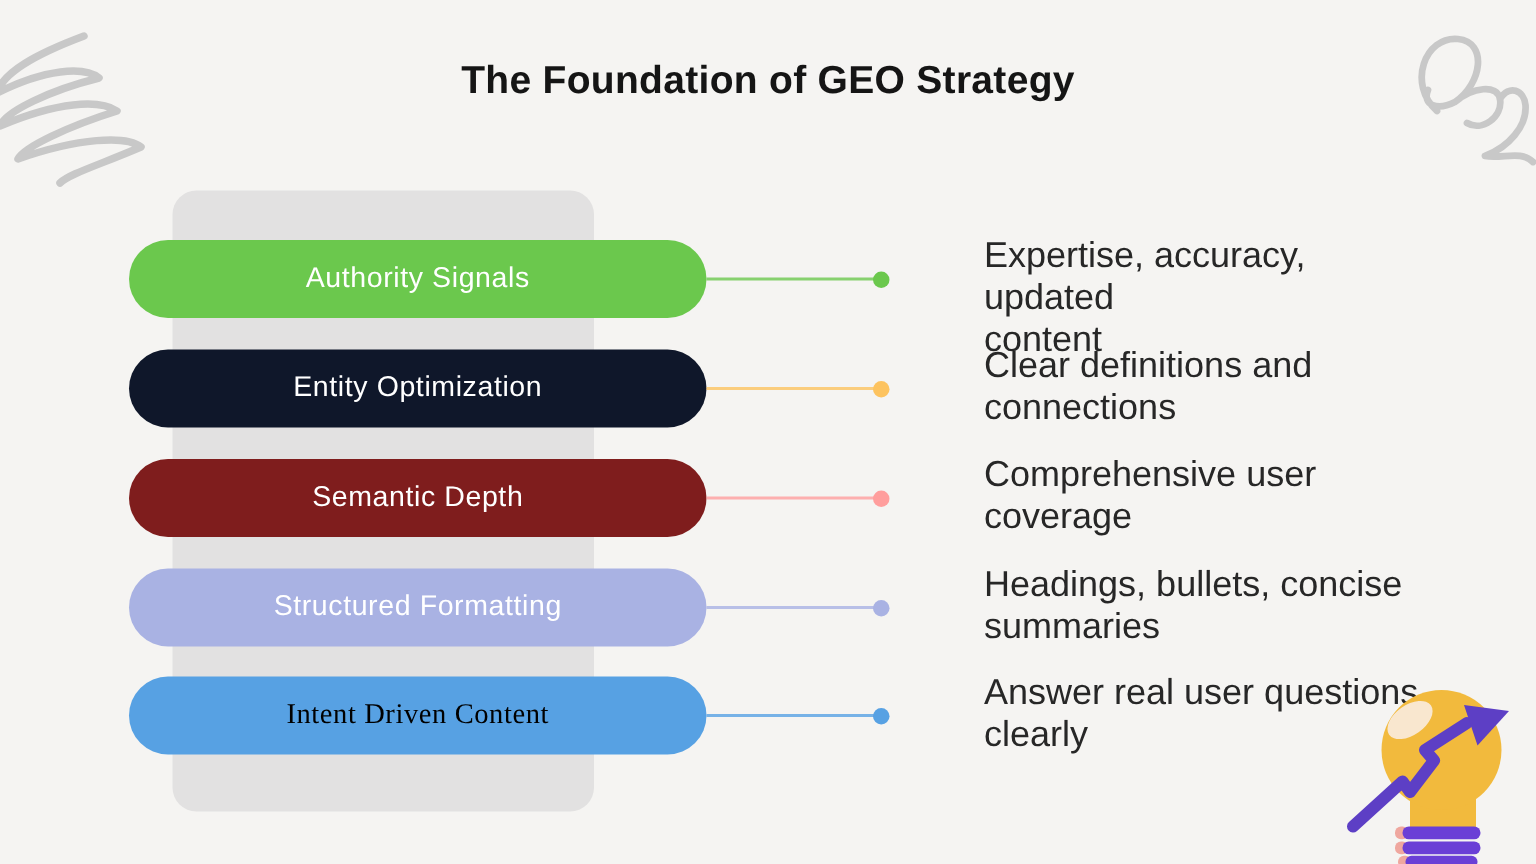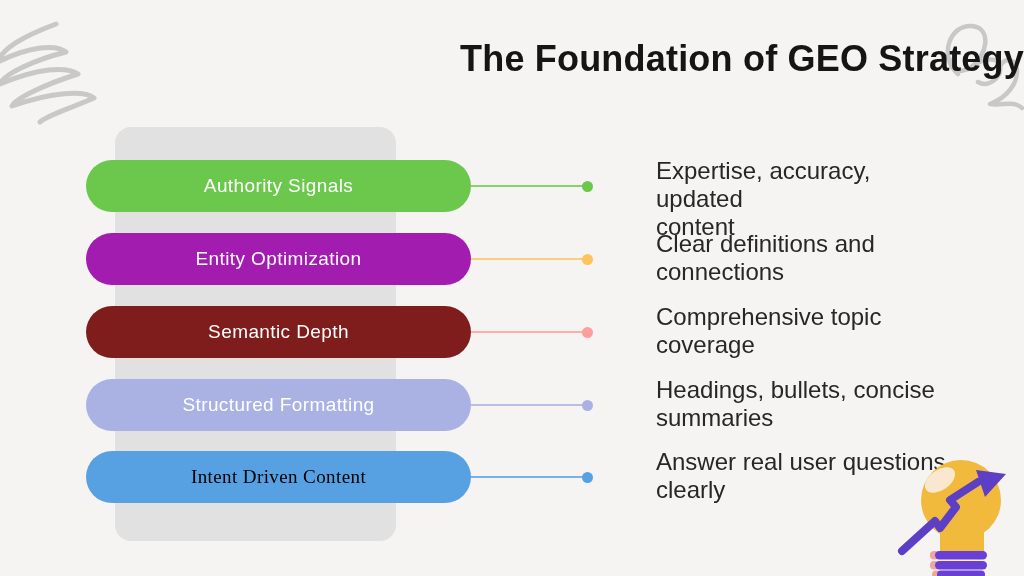--- a/index.html
+++ b/index.html
@@ -14,22 +14,22 @@
   html,body{width:1024px;height:576px;}
   body{
     position:relative;
     overflow:hidden;
     background:#f5f4f2;
     font-family:"Liberation Sans", sans-serif;
   }
   .title{
     position:absolute;
     top:38px;left:0;width:100%;
-    text-align:right;
-    font-size:36px;
+    text-align:center;
+    font-size:26px;
     font-weight:700;
     letter-spacing:.2px;
     color:#151515;
   }
   .panel{
     position:absolute;
     left:115px;top:127px;
     width:281px;height:414px;
     background:#e2e1e1;
     border-radius:16px;
@@ -95,36 +95,36 @@
   <div class="pill" style="background: rgb(107, 200, 77);">
     <span class="pill-label" style="color: rgb(255, 255, 255);">Authority Signals</span>
   </div>
   <div class="line" style="background: rgb(107, 200, 77);"></div>
   <div class="dot" style="background: rgb(107, 200, 77);"></div>
   <div class="desc" style="color: rgb(39, 39, 39);">Expertise, accuracy, updated
 content</div>
 </div>
 
 <div class="row" style="top:233px">
-  <div class="pill" style="background: #a21caf;">
+  <div class="pill" style="background: #0f172a;">
     <span class="pill-label" style="color: rgb(255, 255, 255);">Entity Optimization</span>
   </div>
   <div class="line" style="background: rgb(253, 195, 95);"></div>
   <div class="dot" style="background: rgb(253, 195, 95);"></div>
   <div class="desc" style="color: rgb(39, 39, 39);">Clear definitions and
 connections</div>
 </div>
 
 <div class="row" style="top:306px">
   <div class="pill" style="background: #7f1d1d;">
     <span class="pill-label" style="color: rgb(255, 255, 255);">Semantic Depth</span>
   </div>
   <div class="line" style="background: rgb(255, 158, 157);"></div>
   <div class="dot" style="background: rgb(255, 158, 157);"></div>
-  <div class="desc" style="color: rgb(39, 39, 39);">Comprehensive topic
+  <div class="desc" style="color: rgb(39, 39, 39);">Comprehensive user
 coverage</div>
 </div>
 
 <div class="row" style="top:379px">
   <div class="pill" style="background: rgb(169, 178, 227);">
     <span class="pill-label" style="color: rgb(255, 255, 255);">Structured Formatting</span>
   </div>
   <div class="line" style="background: rgb(169, 178, 227);"></div>
   <div class="dot" style="background: rgb(169, 178, 227);"></div>
   <div class="desc" style="color: rgb(39, 39, 39);">Headings, bullets, concise

